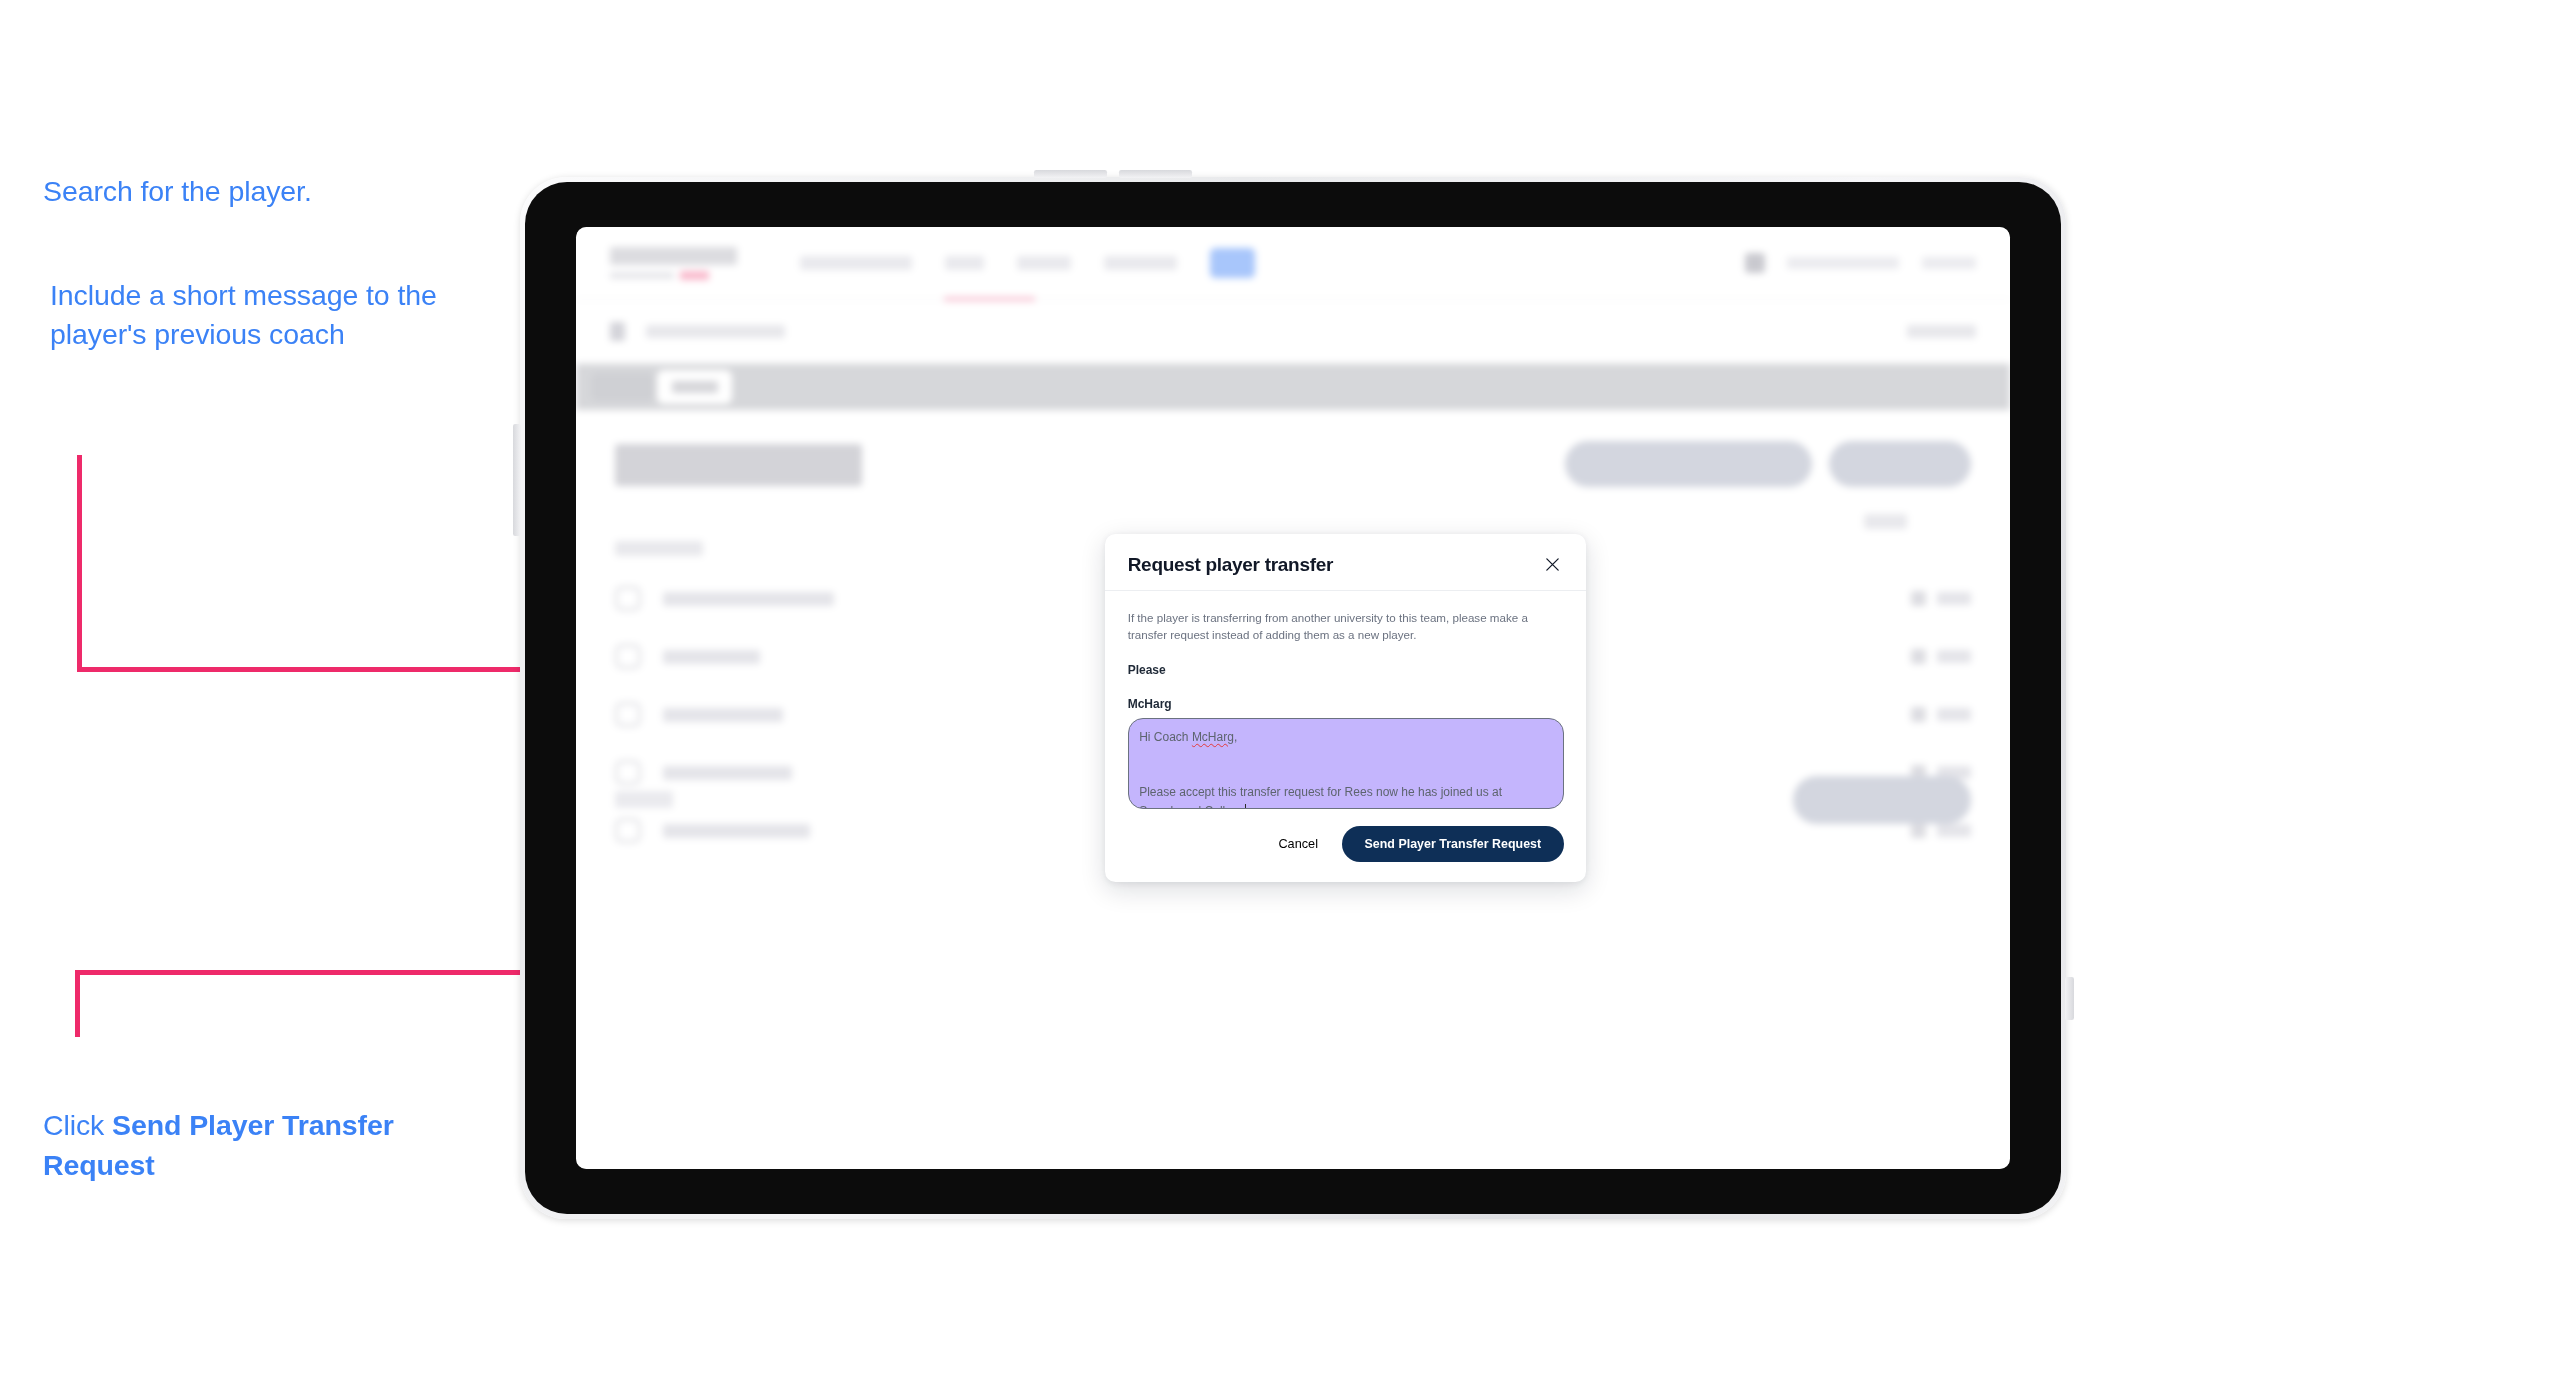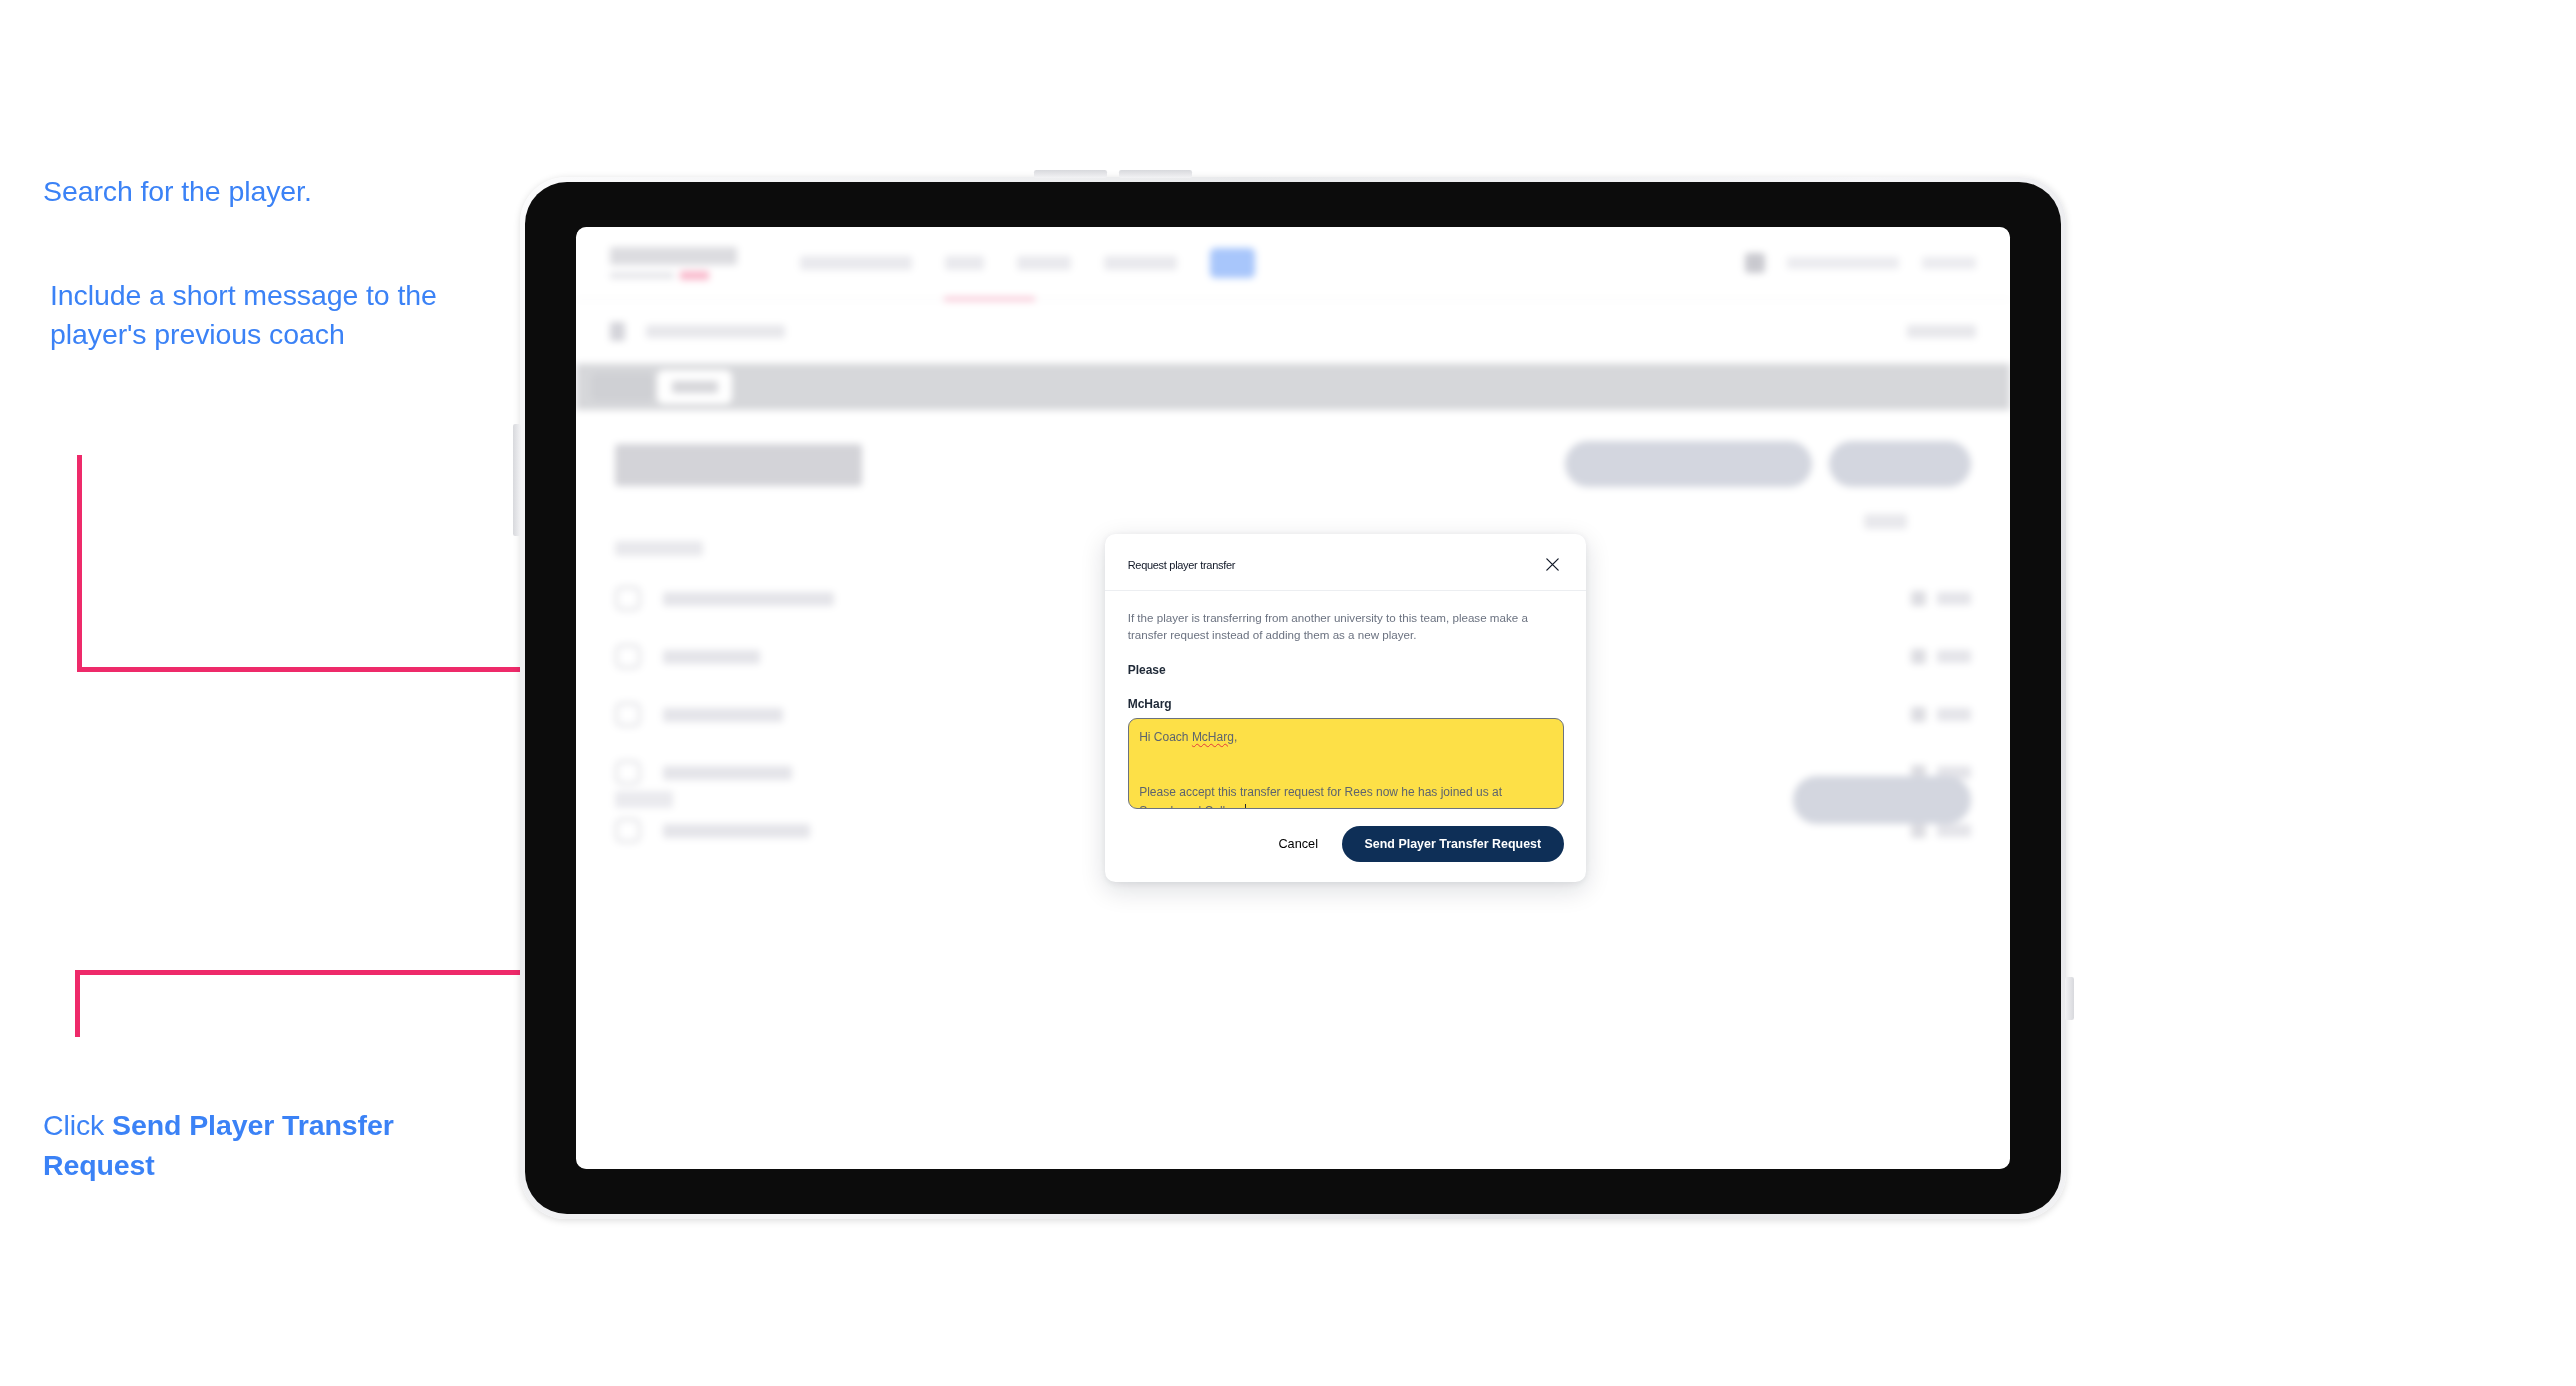--- a/index.html
+++ b/index.html
@@ -142,21 +142,21 @@
     border-radius: 10.5px;
     box-shadow: 0 7.5px 25.5px rgba(16,24,40,0.14), 0 1.5px 6px rgba(16,24,40,0.07);
     padding: 0;
     pointer-events: auto;
   }
   #modal-head {
     display: flex; align-items: center; justify-content: space-between;
     padding: 19.5px 22.5px 13.5px 22.5px;
     border-bottom: 0.7px solid #eceef1;
   }
-  #modal-title { font-size: 11px; font-weight: 400; color: #111827; letter-spacing: -0.3px; }
+  #modal-title { font-size: 19px; font-weight: 700; color: #111827; letter-spacing: -0.3px; }
   #close-btn {
     width: 22.5px; height: 22.5px; display: flex; align-items: center; justify-content: center;
     cursor: pointer; background: none; border: none;
   }
   #close-btn svg { width: 17px; height: 17px; }
 
   #modal-body { padding: 18px 22.5px 0 22.5px; }
   #modal-desc { font-size: 11.6px; line-height: 1.52; color: #6b7280; }
 
   .field-label { font-size: 12px; font-weight: 700; color: #1f2937; margin: 19.5px 0 7.5px 0; }
@@ -166,23 +166,23 @@
     background: #f1f2f4;
     border: 0.7px solid #d3d6db;
     border-radius: 6px;
     padding: 0 13.5px;
     font-family: "Liberation Sans", sans-serif;
     font-size: 12.7px;
     color: #6e7682;
   }
   #message-box {
     width: 100%; height: 91px;
-    background: #fde047;
+    background: #c4b5fd;
     border: 1.2px solid #6b7280;
-    border-radius: 9px;
+    border-radius: 15px;
     padding: 8.2px 10.5px;
     font-family: "Liberation Sans", sans-serif;
     font-size: 12px;
     line-height: 1.55;
     color: #5d646e;
     position: relative;
     overflow: hidden;
     white-space: pre-wrap;
   }
   .squiggle {

